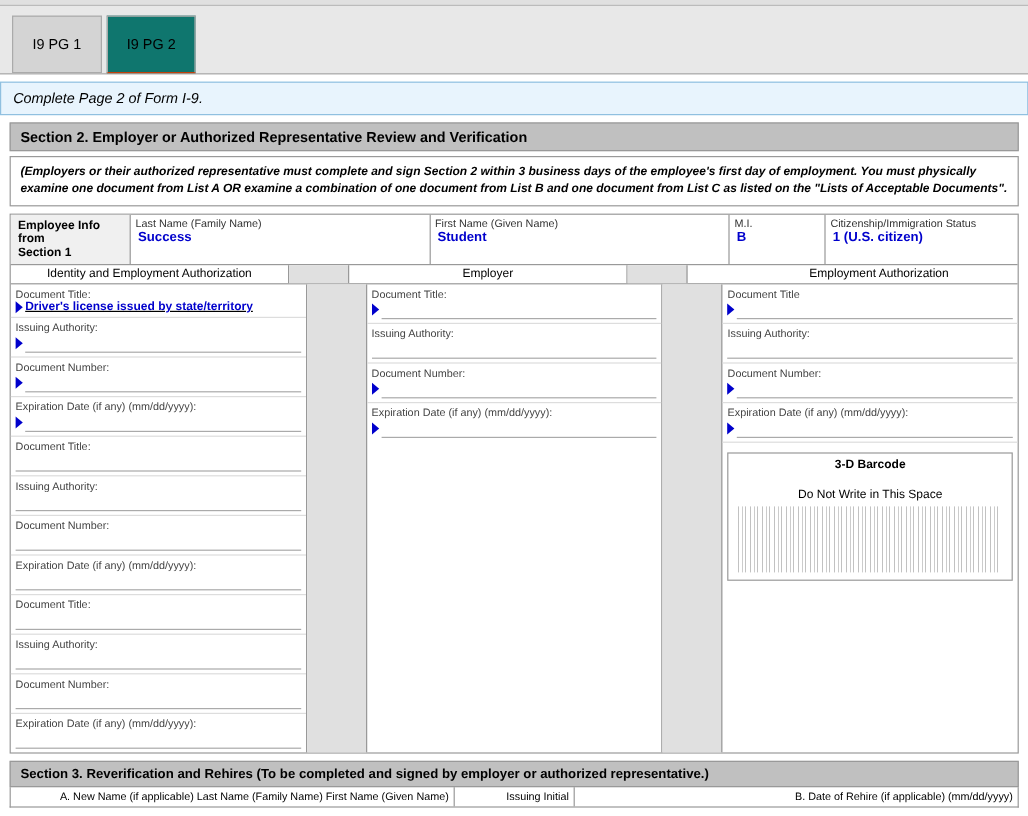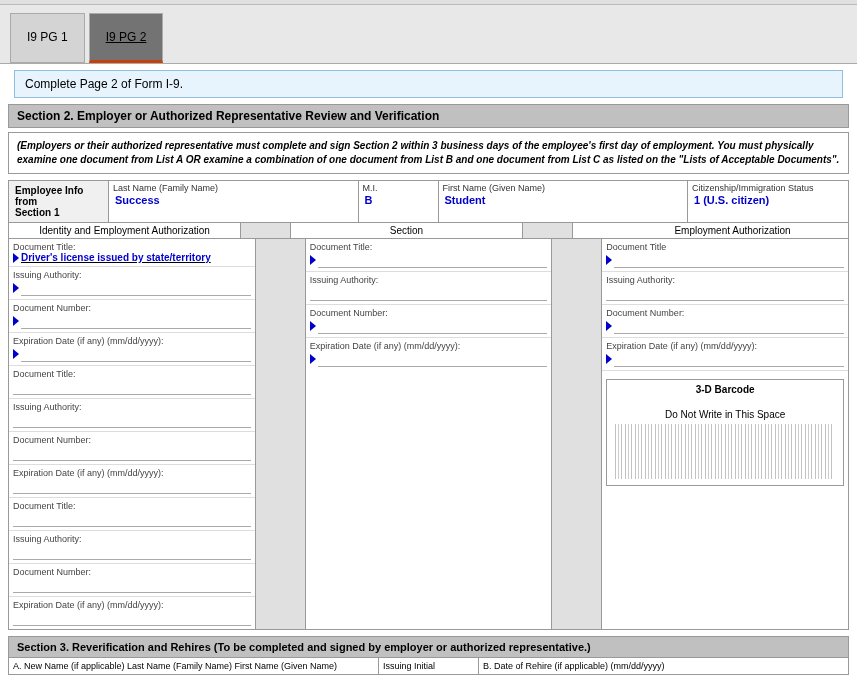--- a/index.html
+++ b/index.html
@@ -2,40 +2,40 @@
 <html><head>
   <meta charset="utf-8">
   <style>
     * { box-sizing: border-box; margin: 0; padding: 0; }
     body { font-family: Arial, sans-serif; font-size: 11px; background: #c8c8c8; }
 
     .page-container { background: white; width: 857px; min-height: 680px; }
 
     .tab-bar { background: #e8e8e8; padding: 8px 10px 0; border-bottom: 1px solid #aaa; display: flex; gap: 4px; }
     .tab { padding: 16px 16px; border: 1px solid #aaa; background: #d4d4d4; cursor: pointer; font-size: 12px; }
-    .tab.active { background: #737373; border-bottom: 3px solid #c2410c; text-decoration: underline; }
-
-    .notice-bar { background: #e8f4fd; border: 1px solid #90c0e0; padding: 6px 10px; margin: 6px 14px; font-size: 12px; }
+    .tab.active { background: #0f766e; border-bottom: 1px solid #c2410c; }
+
+    .notice-bar { background: #e8f4fd; border: 1px solid #90c0e0; padding: 6px 10px; margin: 6px 0; font-size: 12px; font-style: italic; }
 
     .section-header { background: #c0c0c0; border: 1px solid #999; padding: 4px 8px; font-weight: bold; font-size: 12px; margin: 0 8px 4px; }
 
     .instructions { border: 1px solid #999; margin: 0 8px 6px; padding: 6px 8px; font-size: 10px; font-style: italic; font-weight: bold; line-height: 1.4; }
 
     .form-area { margin: 0 8px; border: 1px solid #999; }
 
     .employee-info-row { display: flex; border-bottom: 1px solid #999; }
     .emp-label-cell { width: 100px; padding: 4px 6px; border-right: 1px solid #999; background: #f0f0f0; font-size: 10px; font-weight: bold; }
     .emp-data-cell { flex: 1; padding: 2px 4px; border-right: 1px solid #999; font-size: 10px; }
     .emp-data-cell:last-child { border-right: none; }
     .field-label { font-size: 9px; color: #333; }
     .field-value { font-size: 11px; color: #0000cc; font-weight: bold; padding: 1px 2px; }
     .field-row-input { width: 100%; border: none; border-bottom: 1px solid #aaa; font-size: 10px; outline: none; height: 16px; }
 
     .section3-header { background: #c0c0c0; border: 1px solid #999; padding: 4px 8px; font-weight: bold; font-size: 11px; margin: 6px 8px 0; }
-    .section3-row { display: flex; border: 1px solid #999; border-top: none; margin: 0 8px; }
+    .section3-row { display: flex; border: 1px solid #999; border-top: none; margin: 0 8px; text-align: right; }
     .section3-cell { flex: 1; padding: 3px 4px; border-right: 1px solid #999; font-size: 9px; }
     .section3-cell:last-child { border-right: none; }
 
     .blue-triangle { display: inline-block; width: 0; height: 0; border-top: 5px solid transparent; border-bottom: 5px solid transparent; border-left: 6px solid #0000cc; margin-right: 2px; }
 
     .pg2-top { background: #e0e0e0; padding: 2px 8px; font-size: 10px; border-bottom: 1px solid #bbb; }
   </style>
 </head>
 <body>
 
@@ -55,39 +55,39 @@
   <div class="instructions">(Employers or their authorized representative must complete and sign Section 2 within 3 business days of the employee's first day of employment. You must physically examine one document from List A OR examine a combination of one document from List B and one document from List C as listed on the "Lists of Acceptable Documents".</div>
 
   <div class="form-area">
 
     <div class="employee-info-row">
       <div class="emp-label-cell">Employee Info from<br>Section 1</div>
       <div class="emp-data-cell">
         <div class="field-label">Last Name (Family Name)</div>
         <div class="field-value">Success</div>
       </div>
+      <div class="emp-data-cell">
+        <div class="field-label">First Name (Given Name)</div>
+        <div class="field-value">Student</div>
+      </div>
       <div class="emp-data-cell" style="flex:0 0 80px;">
         <div class="field-label">M.I.</div>
         <div class="field-value">B</div>
       </div>
-      <div class="emp-data-cell">
-        <div class="field-label">First Name (Given Name)</div>
-        <div class="field-value">Student</div>
-      </div>
       <div class="emp-data-cell" style="flex:0 0 160px;border-right:none;">
         <div class="field-label">Citizenship/Immigration Status</div>
         <div class="field-value">1 (U.S. citizen)</div>
       </div>
     </div>
 
 
     <div style="display:flex;border-bottom:1px solid #999;">
       <div style="flex:1;text-align:center;padding:2px;font-size:10px;border-right:1px solid #999;">Identity and Employment Authorization</div>
       <div style="flex:0 0 50px;border-right:1px solid #999;background:#e0e0e0;"></div>
-      <div style="flex:1;text-align:center;padding:2px;font-size:10px;border-right:1px solid #999;">Section</div>
+      <div style="flex:1;text-align:center;padding:2px;font-size:10px;border-right:1px solid #999;">Employer</div>
       <div style="flex:0 0 50px;border-right:1px solid #999;background:#e0e0e0;"></div>
       <div style="flex:1;text-align:center;padding:2px;font-size:10px;margin-left:44px;">Employment Authorization</div>
     </div>
 
     <div style="display:flex;">
 
       <div style="flex:1;border-right:1px solid #999;">
 
         <div style="padding:3px 4px;border-bottom:1px solid #ddd;">
           <div style="font-size:9px;color:#444;">Document Title:</div>

